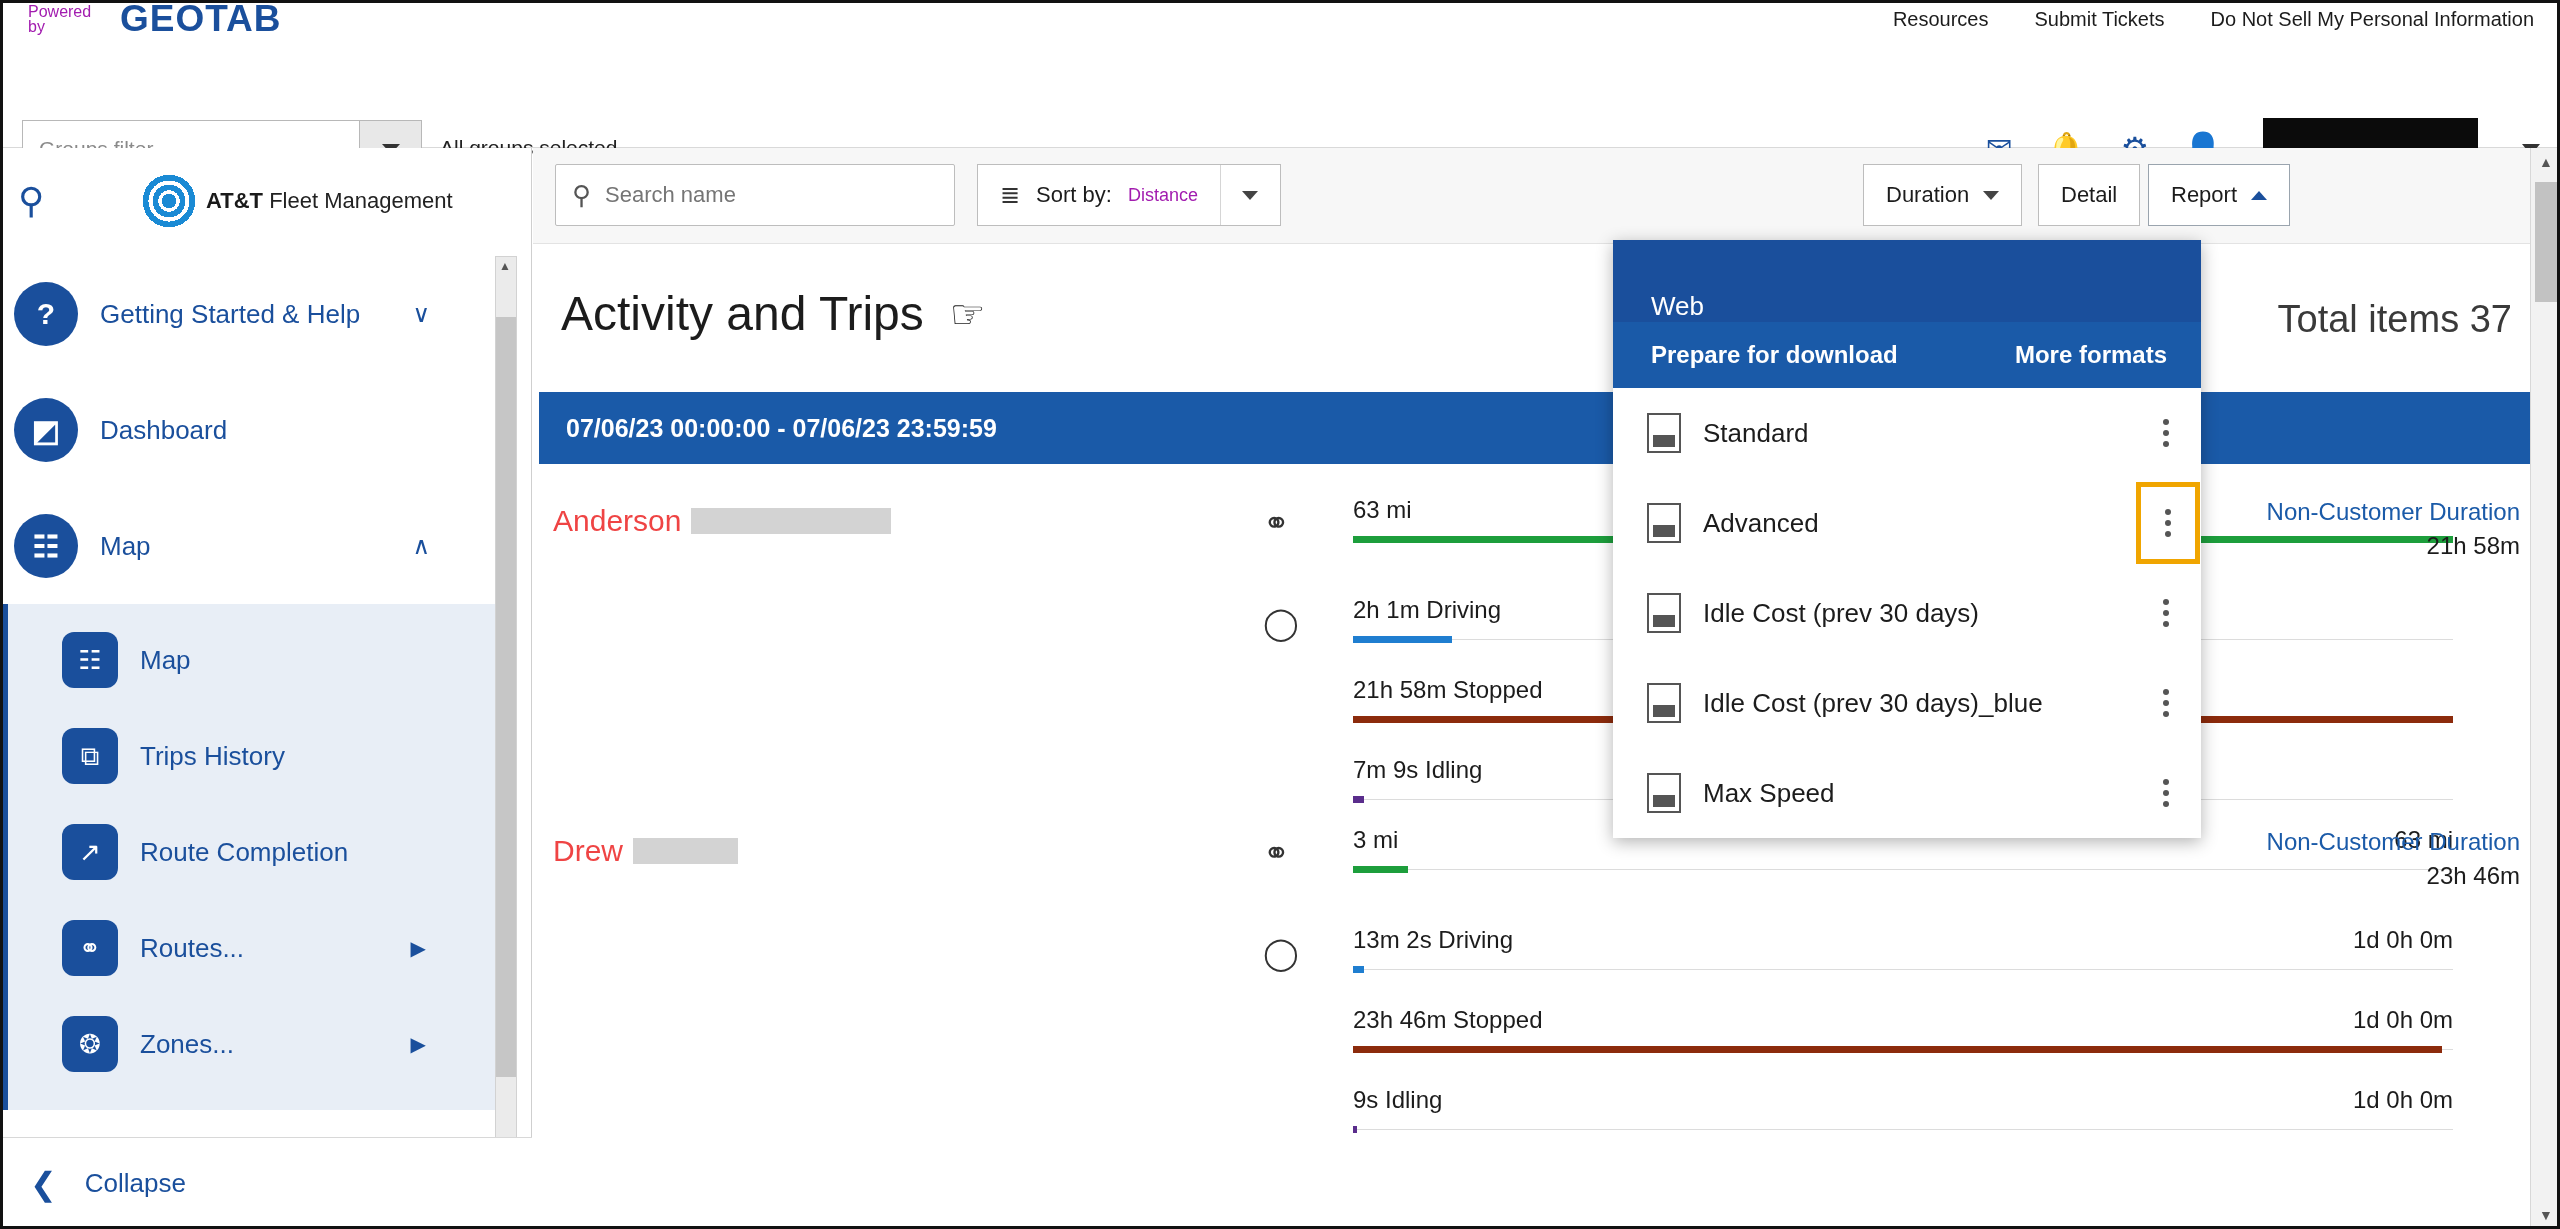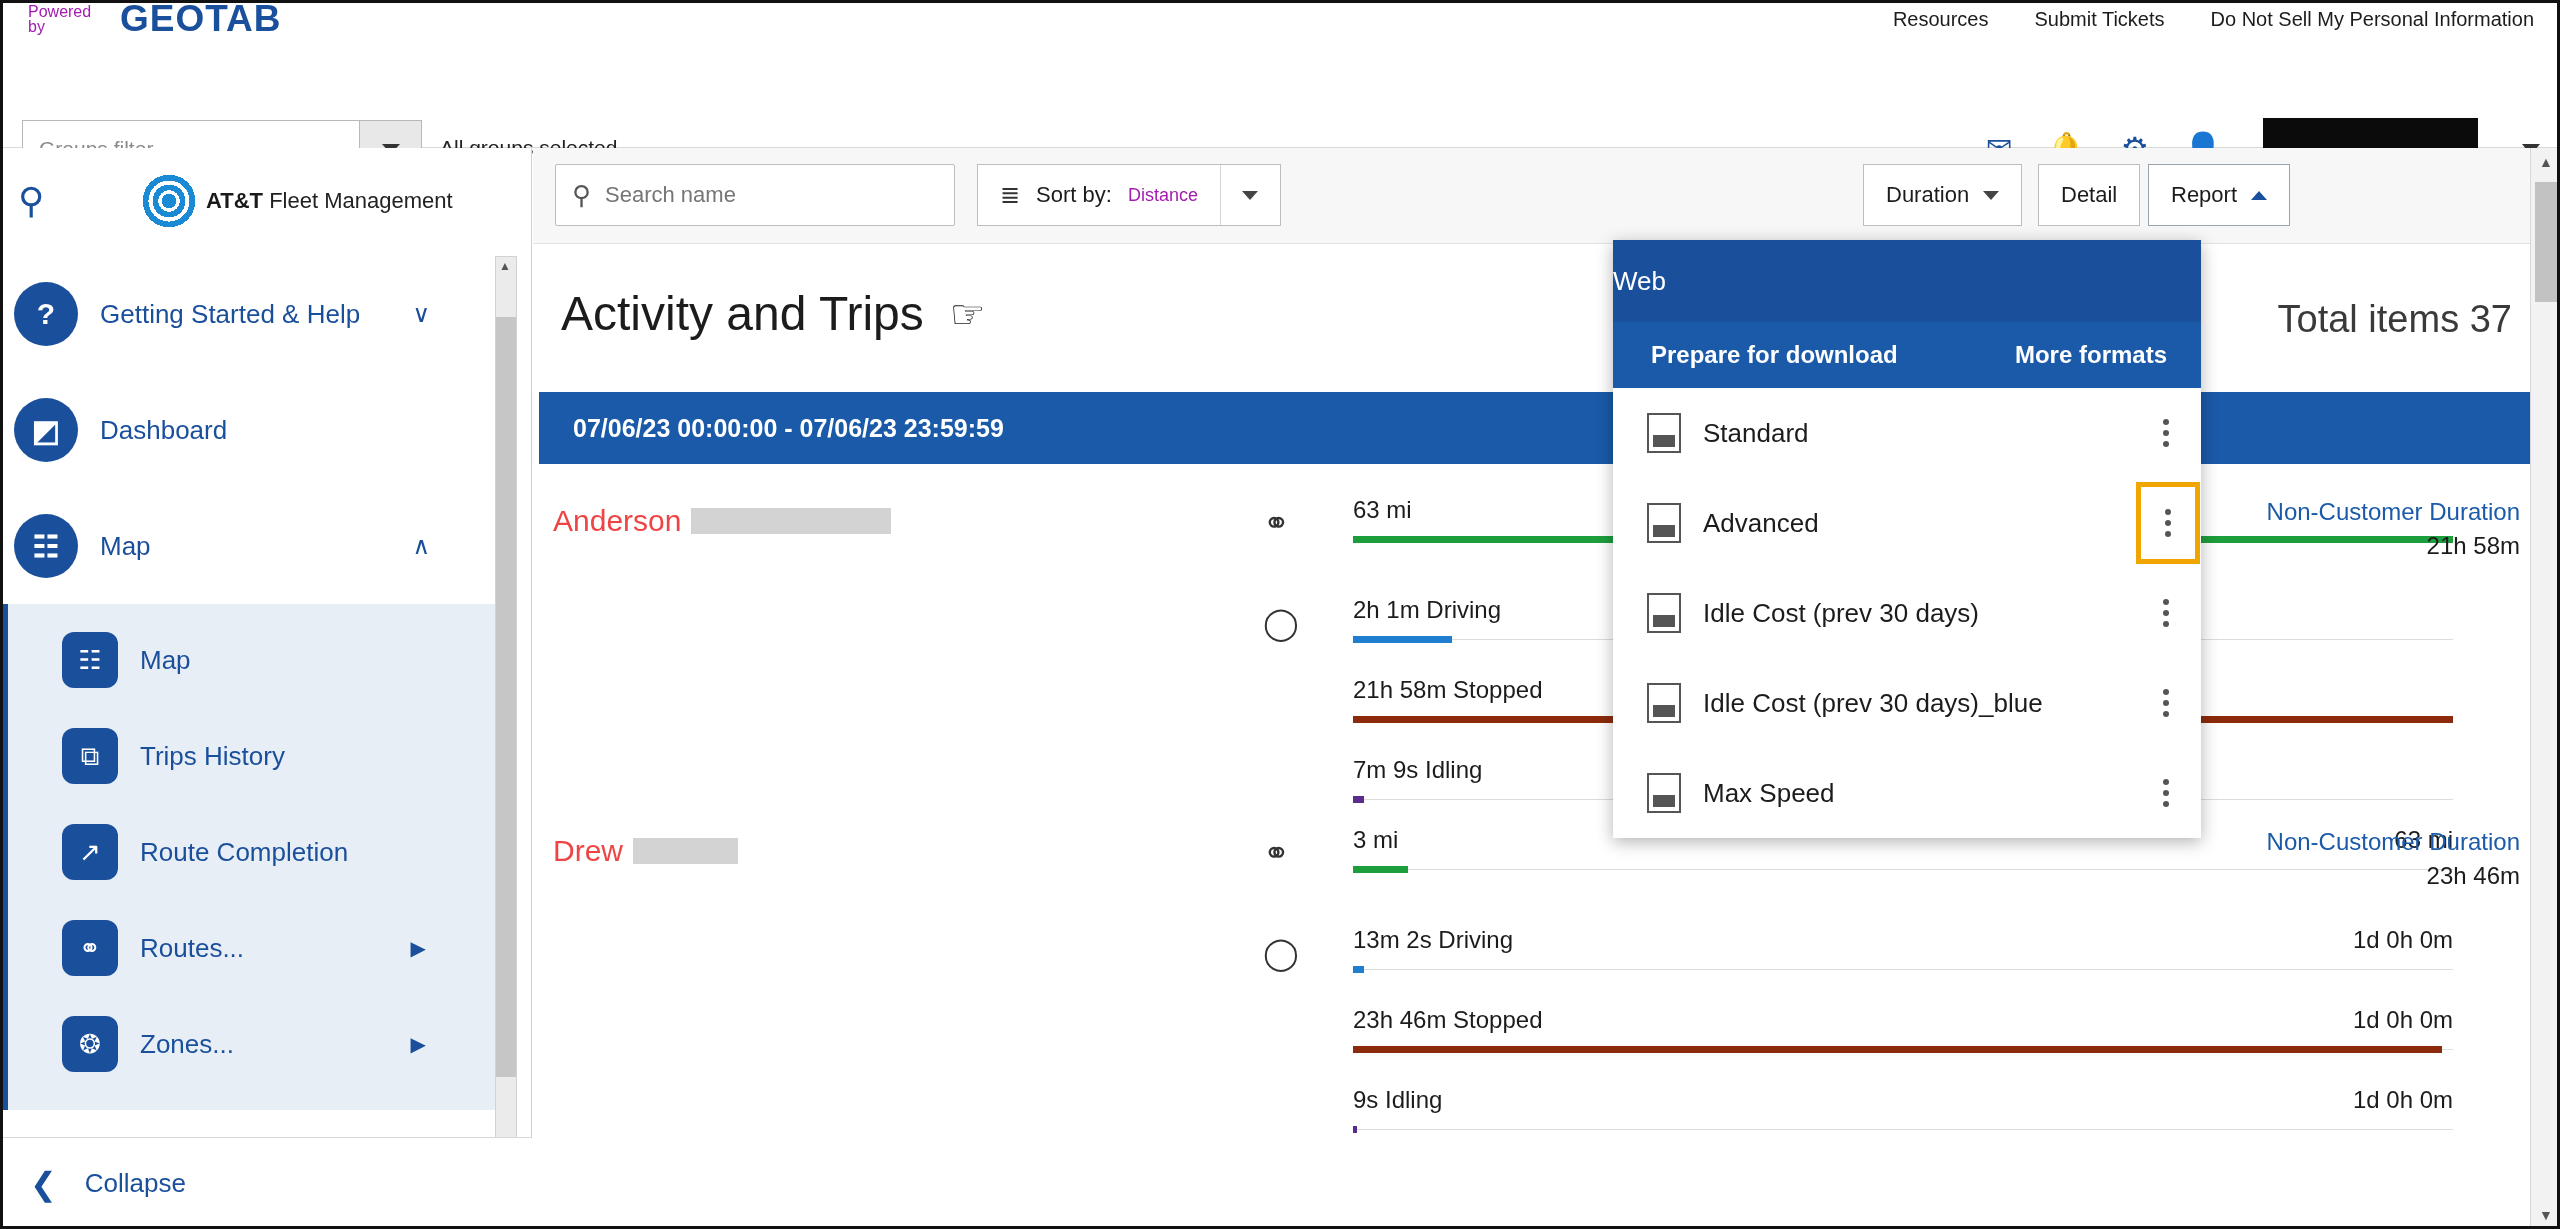--- a/index.html
+++ b/index.html
@@ -252,21 +252,21 @@
   .title-row .t1 { font-size: 48px; color: #1c1c1c; }
   .title-row .t2 { font-size: 48px; color: #5f5f5f; }
   .bookmark-ic { font-size: 40px; color: #1c1c1c; margin-left: 8px; }
   .total-items {
     position: absolute; right: 48px; top: 54px;
     font-size: 38px; color: #3a3a3a;
   }
   .date-bar {
     position: absolute; left: 6px; top: 148px;
     width: 2010px; height: 72px; background: #1a5aa8;
-    display: flex; align-items: center; padding-left: 34px;
+    display: flex; align-items: center; padding-left: 27px;
   }
   .date-bar span { color: #fff; font-size: 25px; font-weight: bold; }
 
   .rows { position: absolute; left: 0; top: 232px; width: 2027px; }
   .row { position: relative; height: 330px; }
   .row-name {
     position: absolute; left: 20px; top: 28px;
     display: flex; align-items: center; gap: 10px;
   }
   .row-name .nm { font-size: 30px; color: #ef4444; }
@@ -299,21 +299,21 @@
 
   
   .report-menu {
     position: absolute; left: 1613px; top: 240px;
     width: 588px; background: #fff;
     box-shadow: 0 4px 16px rgba(0,0,0,.3);
     z-index: 50;
   }
   .rm-web {
     height: 82px; background: #1a4f9c; color: #fff;
-    display: flex; align-items: center; 
+    display: flex; align-items: flex-end; padding-left: 38px;
     font-size: 26px;
   }
   .rm-sub {
     height: 66px; background: #1a5aa8; color: #fff;
     display: flex; align-items: center; justify-content: space-between;
     padding: 0 34px 0 38px; font-size: 24px; font-weight: bold;
   }
   .rm-item {
     height: 90px; display: flex; align-items: center;
     padding-left: 34px; position: relative; background: #fff;

